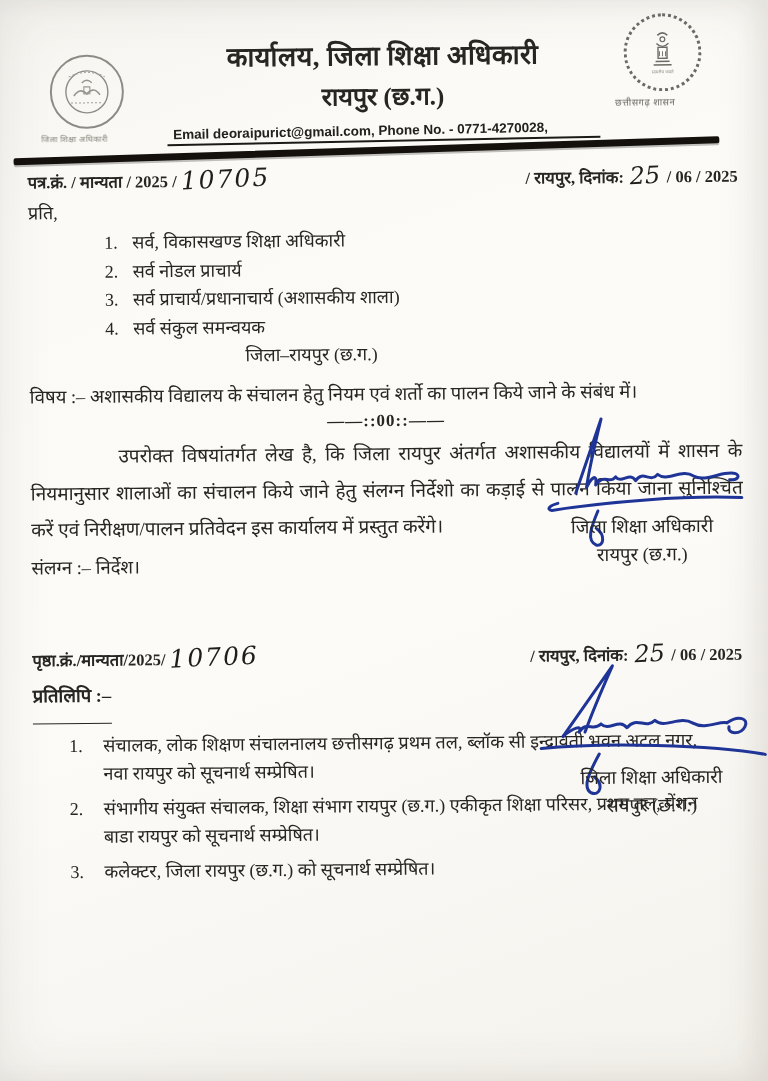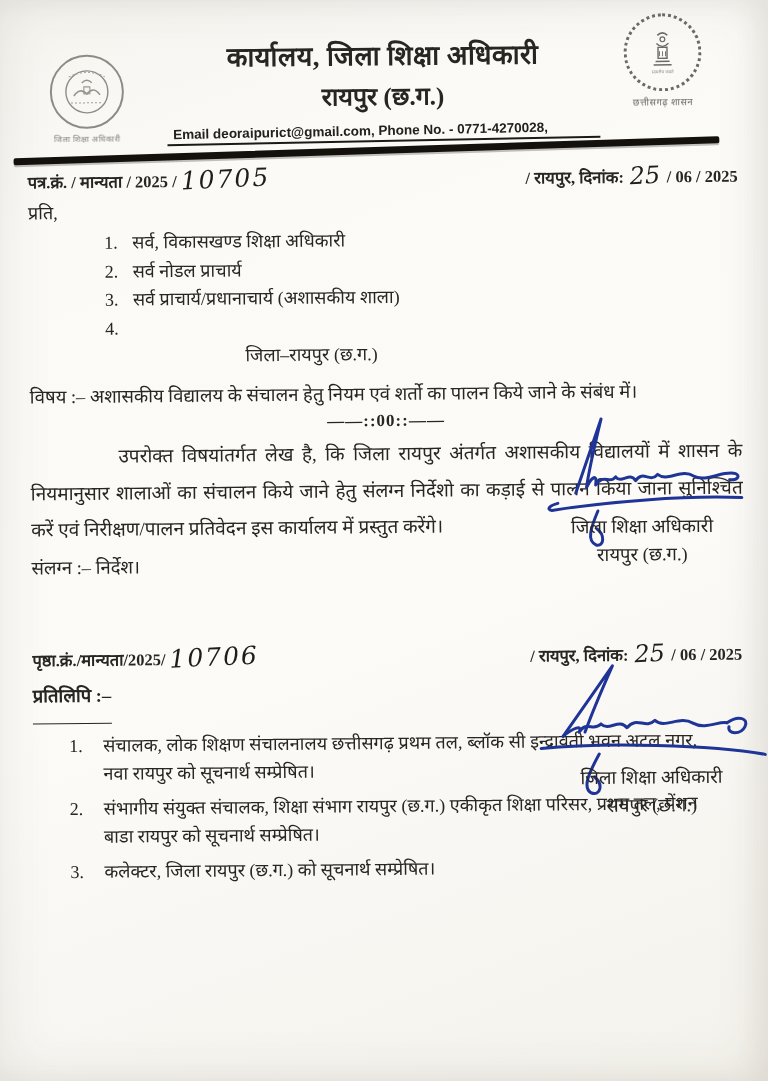--- a/index.html
+++ b/index.html
@@ -16,21 +16,21 @@
   .content{position:absolute;left:0;top:0;right:0;bottom:0;padding:0 30px 0 26px;transform:rotate(-0.55deg);transform-origin:50% 0;}
 
   
   .header{position:relative;height:150px;}
   .title1{text-align:center;font-size:27px;font-weight:bold;padding-top:36px;letter-spacing:.4px;}
   .title2{text-align:center;font-size:25px;font-weight:bold;margin-top:5px;}
   .contact-wrap{text-align:center;margin-top:9px;}
   .contact-line{display:inline-block;font-family:"Liberation Sans","DejaVu Sans",sans-serif;font-size:13.5px;font-weight:bold;color:#23211d;border-bottom:2px solid #1c1a16;padding:0 52px 2px 6px;transform:rotate(-0.6deg);}
   .thickbar{position:absolute;left:-14px;width:706px;bottom:-4px;height:7px;background:#14110d;border-radius:2px;transform:rotate(-1.25deg);box-shadow:0 2px 0 rgba(20,17,13,.25);}
 
-  .seal{position:absolute;text-align:center;}
+  .seal{position:absolute;}
   .seal-left{left:14px;top:52px;width:92px;}
   .seal-circle{width:70px;height:70px;border-radius:50%;margin:0 auto;display:flex;align-items:center;justify-content:center;}
   .seal-left .seal-circle{border:2px solid #7b7972;opacity:.85;}
   .seal-caption{font-size:8px;color:#807d74;margin-top:4px;letter-spacing:.5px;filter:blur(.2px);}
   .seal-right{right:28px;top:16px;width:96px;}
   .seal-right .seal-circle{width:72px;height:72px;border:3px dotted #5d5b54;opacity:.9;}
   .seal-right .seal-caption{font-size:9.5px;color:#6b6860;}
 
   
   .refrow{display:flex;justify-content:space-between;align-items:baseline;font-size:16.5px;font-weight:bold;margin-top:12px;}
@@ -132,20 +132,21 @@
       <div class="rec-item">
         <span class="num">2.</span>
         <span>सर्व नोडल प्राचार्य</span>
       </div>
       <div class="rec-item">
         <span class="num">3.</span>
         <span>सर्व प्राचार्य/प्रधानाचार्य (अशासकीय शाला)</span>
       </div>
       <div class="rec-item">
         <span class="num">4.</span>
+        <span>सर्व संकुल समन्वयक</span>
       </div>
       <div class="rec-cont">जिला–रायपुर (छ.ग.)</div>
     </div>
 
     <div class="subject">विषय :– अशासकीय विद्यालय के संचालन हेतु नियम एवं शर्तो का पालन किये जाने के संबंध में।</div>
     <div class="divider">——::00::——</div>
     <div class="body-par">उपरोक्त विषयांतर्गत लेख है, कि जिला रायपुर अंतर्गत अशासकीय विद्यालयों में शासन के नियमानुसार शालाओं का संचालन किये जाने हेतु संलग्न निर्देशो का कड़ाई से पालन किया जाना सुनिश्चित करें एवं निरीक्षण/पालन प्रतिवेदन इस कार्यालय में प्रस्तुत करेंगे।</div>
     <div class="enclosure">संलग्न :– निर्देश।</div>
 
     <div class="refrow" style="margin-top:64px;">

